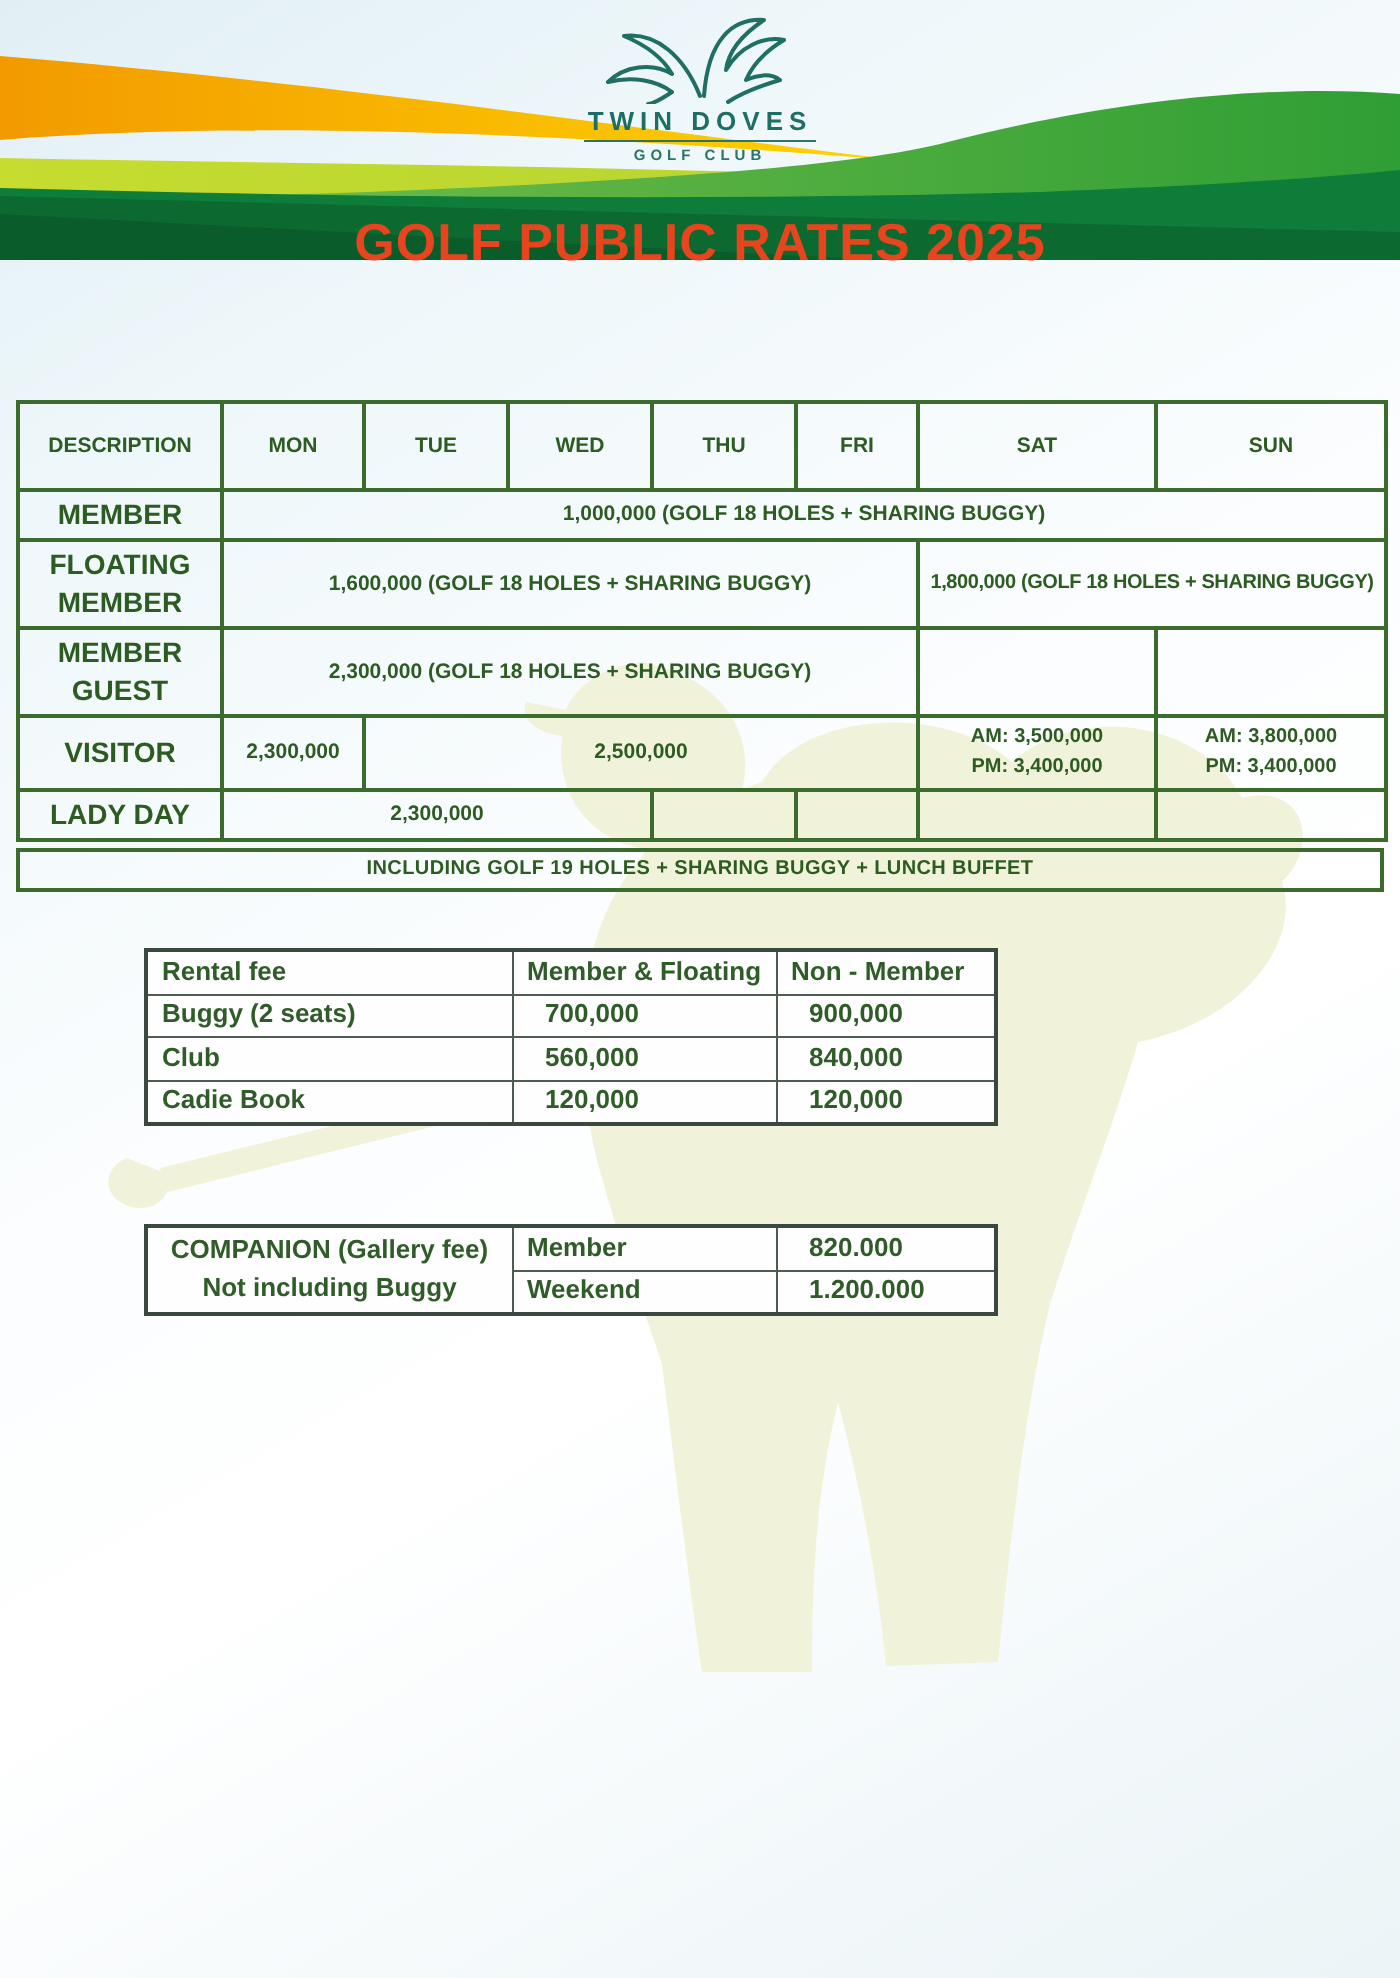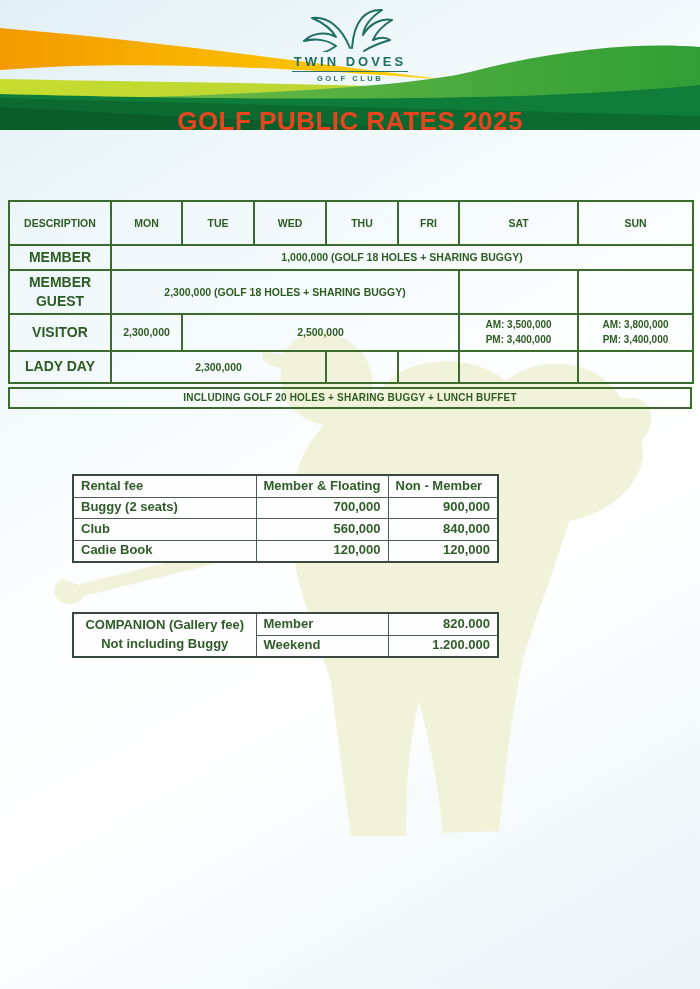--- a/index.html
+++ b/index.html
@@ -55,21 +55,21 @@
   
   table.fee{
     border-collapse:collapse;table-layout:fixed;width:425px;
     color:#2f5c28;font-weight:bold;font-size:13px;background:#fdfefd;
     border:2px solid #39493f;
   }
   table.fee td{
     border:1px solid #4c5c50;text-align:left;vertical-align:middle;
     padding:1px 7px;height:18.5px;white-space:nowrap;overflow:hidden;line-height:1.15;
   }
-  table.fee td.num{padding-left:16px;text-align:right;}
+  table.fee td.num{padding-left:16px;}
   .rental{position:absolute;left:72px;top:474px;}
   .companion{position:absolute;left:72px;top:612px;}
   .companion td{height:22px;}
   .companion .clabel{text-align:center;line-height:1.45;}
 
   .wm{position:absolute;left:0;top:0;}
   .waves{position:absolute;left:0;bottom:0;display:block;}
 </style>
 </head>
 <body>
@@ -174,20 +174,25 @@
           <th>THU</th>
           <th>FRI</th>
           <th>SAT</th>
           <th>SUN</th>
         </tr>
         <tr>
           <td class="lbl">MEMBER</td>
           <td class="val" colspan="7">1,000,000 (GOLF 18 HOLES + SHARING BUGGY)</td>
         </tr>
         <tr>
+          <td class="lbl">FLOATING MEMBER</td>
+          <td class="val" colspan="5">1,600,000 (GOLF 18 HOLES + SHARING BUGGY)</td>
+          <td class="val tight" colspan="2">1,800,000  (GOLF 18 HOLES + SHARING BUGGY)</td>
+        </tr>
+        <tr>
           <td class="lbl">MEMBER GUEST</td>
           <td class="val" colspan="5">2,300,000 (GOLF 18 HOLES + SHARING BUGGY)</td>
           <td></td>
           <td></td>
         </tr>
         <tr>
           <td class="lbl">VISITOR</td>
           <td class="val">2,300,000</td>
           <td class="val" colspan="4">2,500,000</td>
           <td class="ampm">
@@ -202,21 +207,21 @@
         <tr>
           <td class="lbl">LADY DAY</td>
           <td class="val" colspan="3">2,300,000</td>
           <td></td>
           <td></td>
           <td></td>
           <td></td>
         </tr>
       </tbody>
         </table>
-      <div class="rates-footer">INCLUDING GOLF 20 HOLES + SHARING BUGGY + LUNCH BUFFET</div>
+      <div class="rates-footer">INCLUDING GOLF 19 HOLES + SHARING BUGGY + LUNCH BUFFET</div>
     </div>
 
     <table class="fee rental">
       <colgroup>
           <col style="width:183px">
           <col style="width:132px">
           <col style="width:110px">
         </colgroup>
       <tbody>
           <tr>

